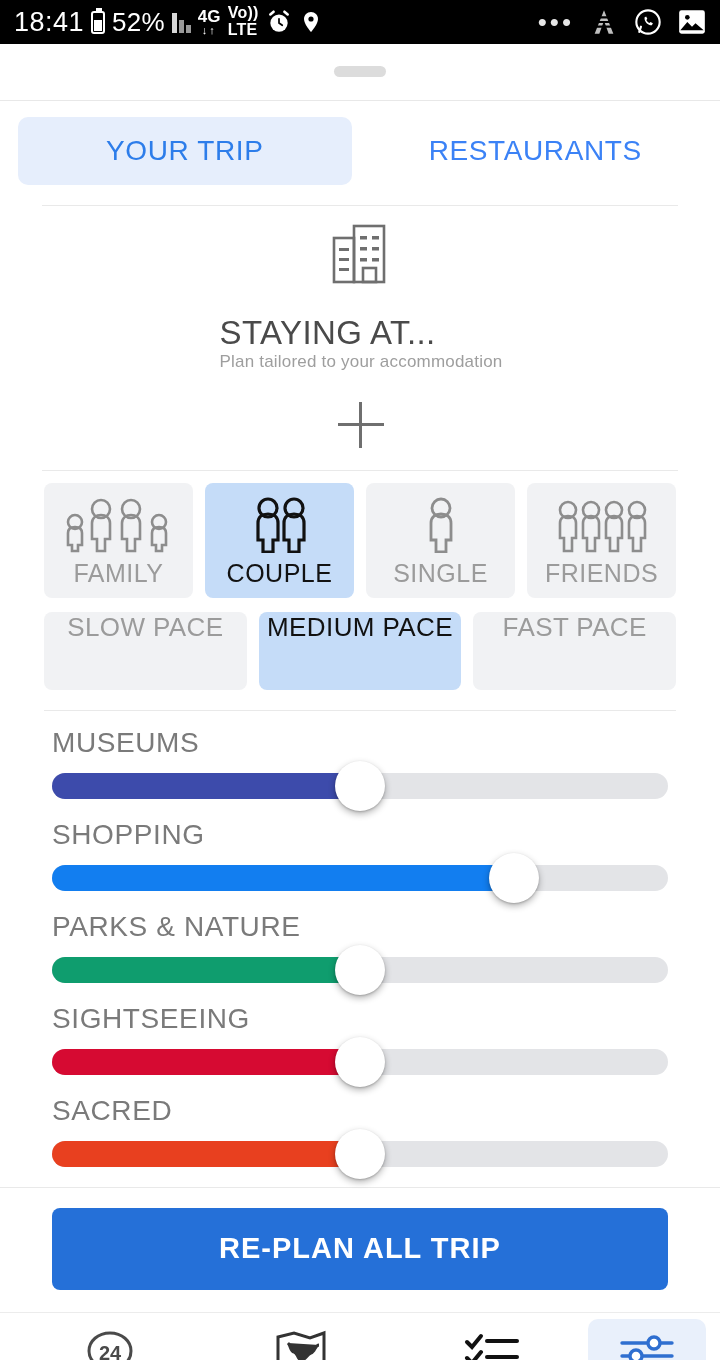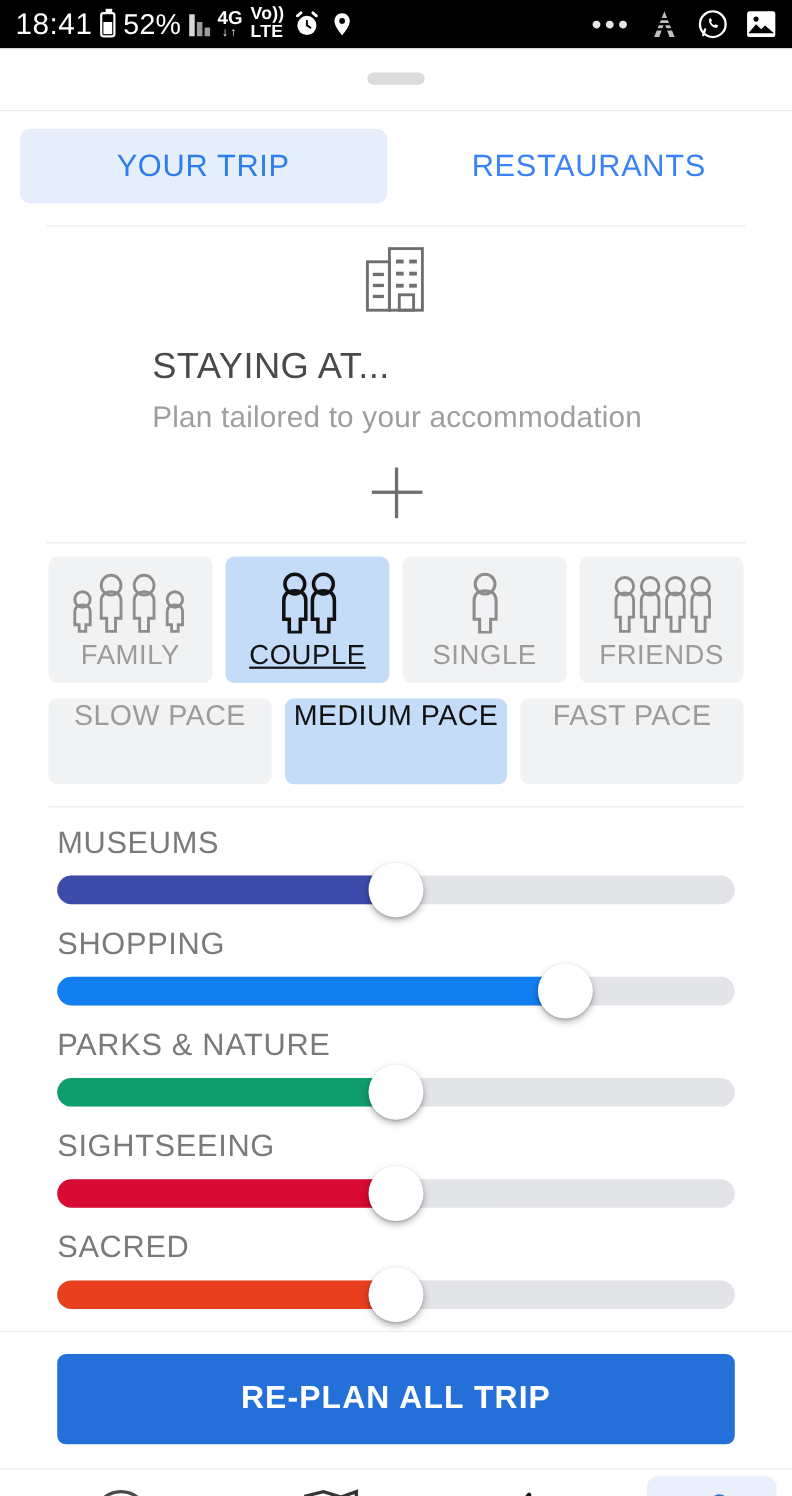--- a/index.html
+++ b/index.html
@@ -67,40 +67,40 @@
 
   
   .staying {
     display:flex; align-items:center; padding: 18px 42px 16px 44px; gap: 30px; flex-direction: column;
   }
   .hotel-icon { width:58px; height:60px; flex:0 0 auto; }
   .staying-text { flex:1; }
   .staying-title {
     font-size: 33px; color:#4a4a4a; letter-spacing:.4px; font-weight:400; line-height:1.15;
   }
-  .staying-sub { font-size: 27px; color:#9e9e9e; margin-top:12px; letter-spacing:.2px;text-align:right; }
+  .staying-sub { font-size: 17px; color:#9e9e9e; margin-top:0; letter-spacing:.2px;text-align:right; }
   .plus-btn { width:46px; height:46px; flex:0 0 auto; position:relative; }
   .plus-btn::before, .plus-btn::after {
     content:""; position:absolute; background:#6f6f6f;
   }
   .plus-btn::before { left:0; right:0; top:21px; height:3px; }
   .plus-btn::after { top:0; bottom:0; left:21px; width:3px; }
 
   
   .chip-row { display:flex; gap:12px; padding: 12px 44px 0 44px; }
   .chip {
     flex:1; background:#f1f2f4; border-radius:8px;
     display:flex; flex-direction:column; align-items:center; justify-content:center;
     padding: 12px 4px 10px;
   }
   .chip.selected { background:#c5dcf8; }
   .chip-label {
     font-size: 25px; color:#9b9b9b; letter-spacing:.5px; margin-top:6px;
   }
-  .chip.selected .chip-label { color:#121212; font-weight:500;text-decoration:underline; }
+  .chip.selected .chip-label { color:#121212; font-weight:500; }
   .chip-glyph { height:58px; display:flex; align-items:flex-end; justify-content:center; }
 
   .pace-row { display:flex; gap:12px; padding: 14px 44px 0 44px; }
   .pace {
     flex:1; height:78px; border-radius:8px; background:#f1f2f4;
     display:flex; align-items:flex-start; justify-content:center;
     font-size:26px; color:#9b9b9b; letter-spacing:.4px;
   }
   .pace.selected { background:#c5dcf8; color:#111; font-weight:500; }
 

